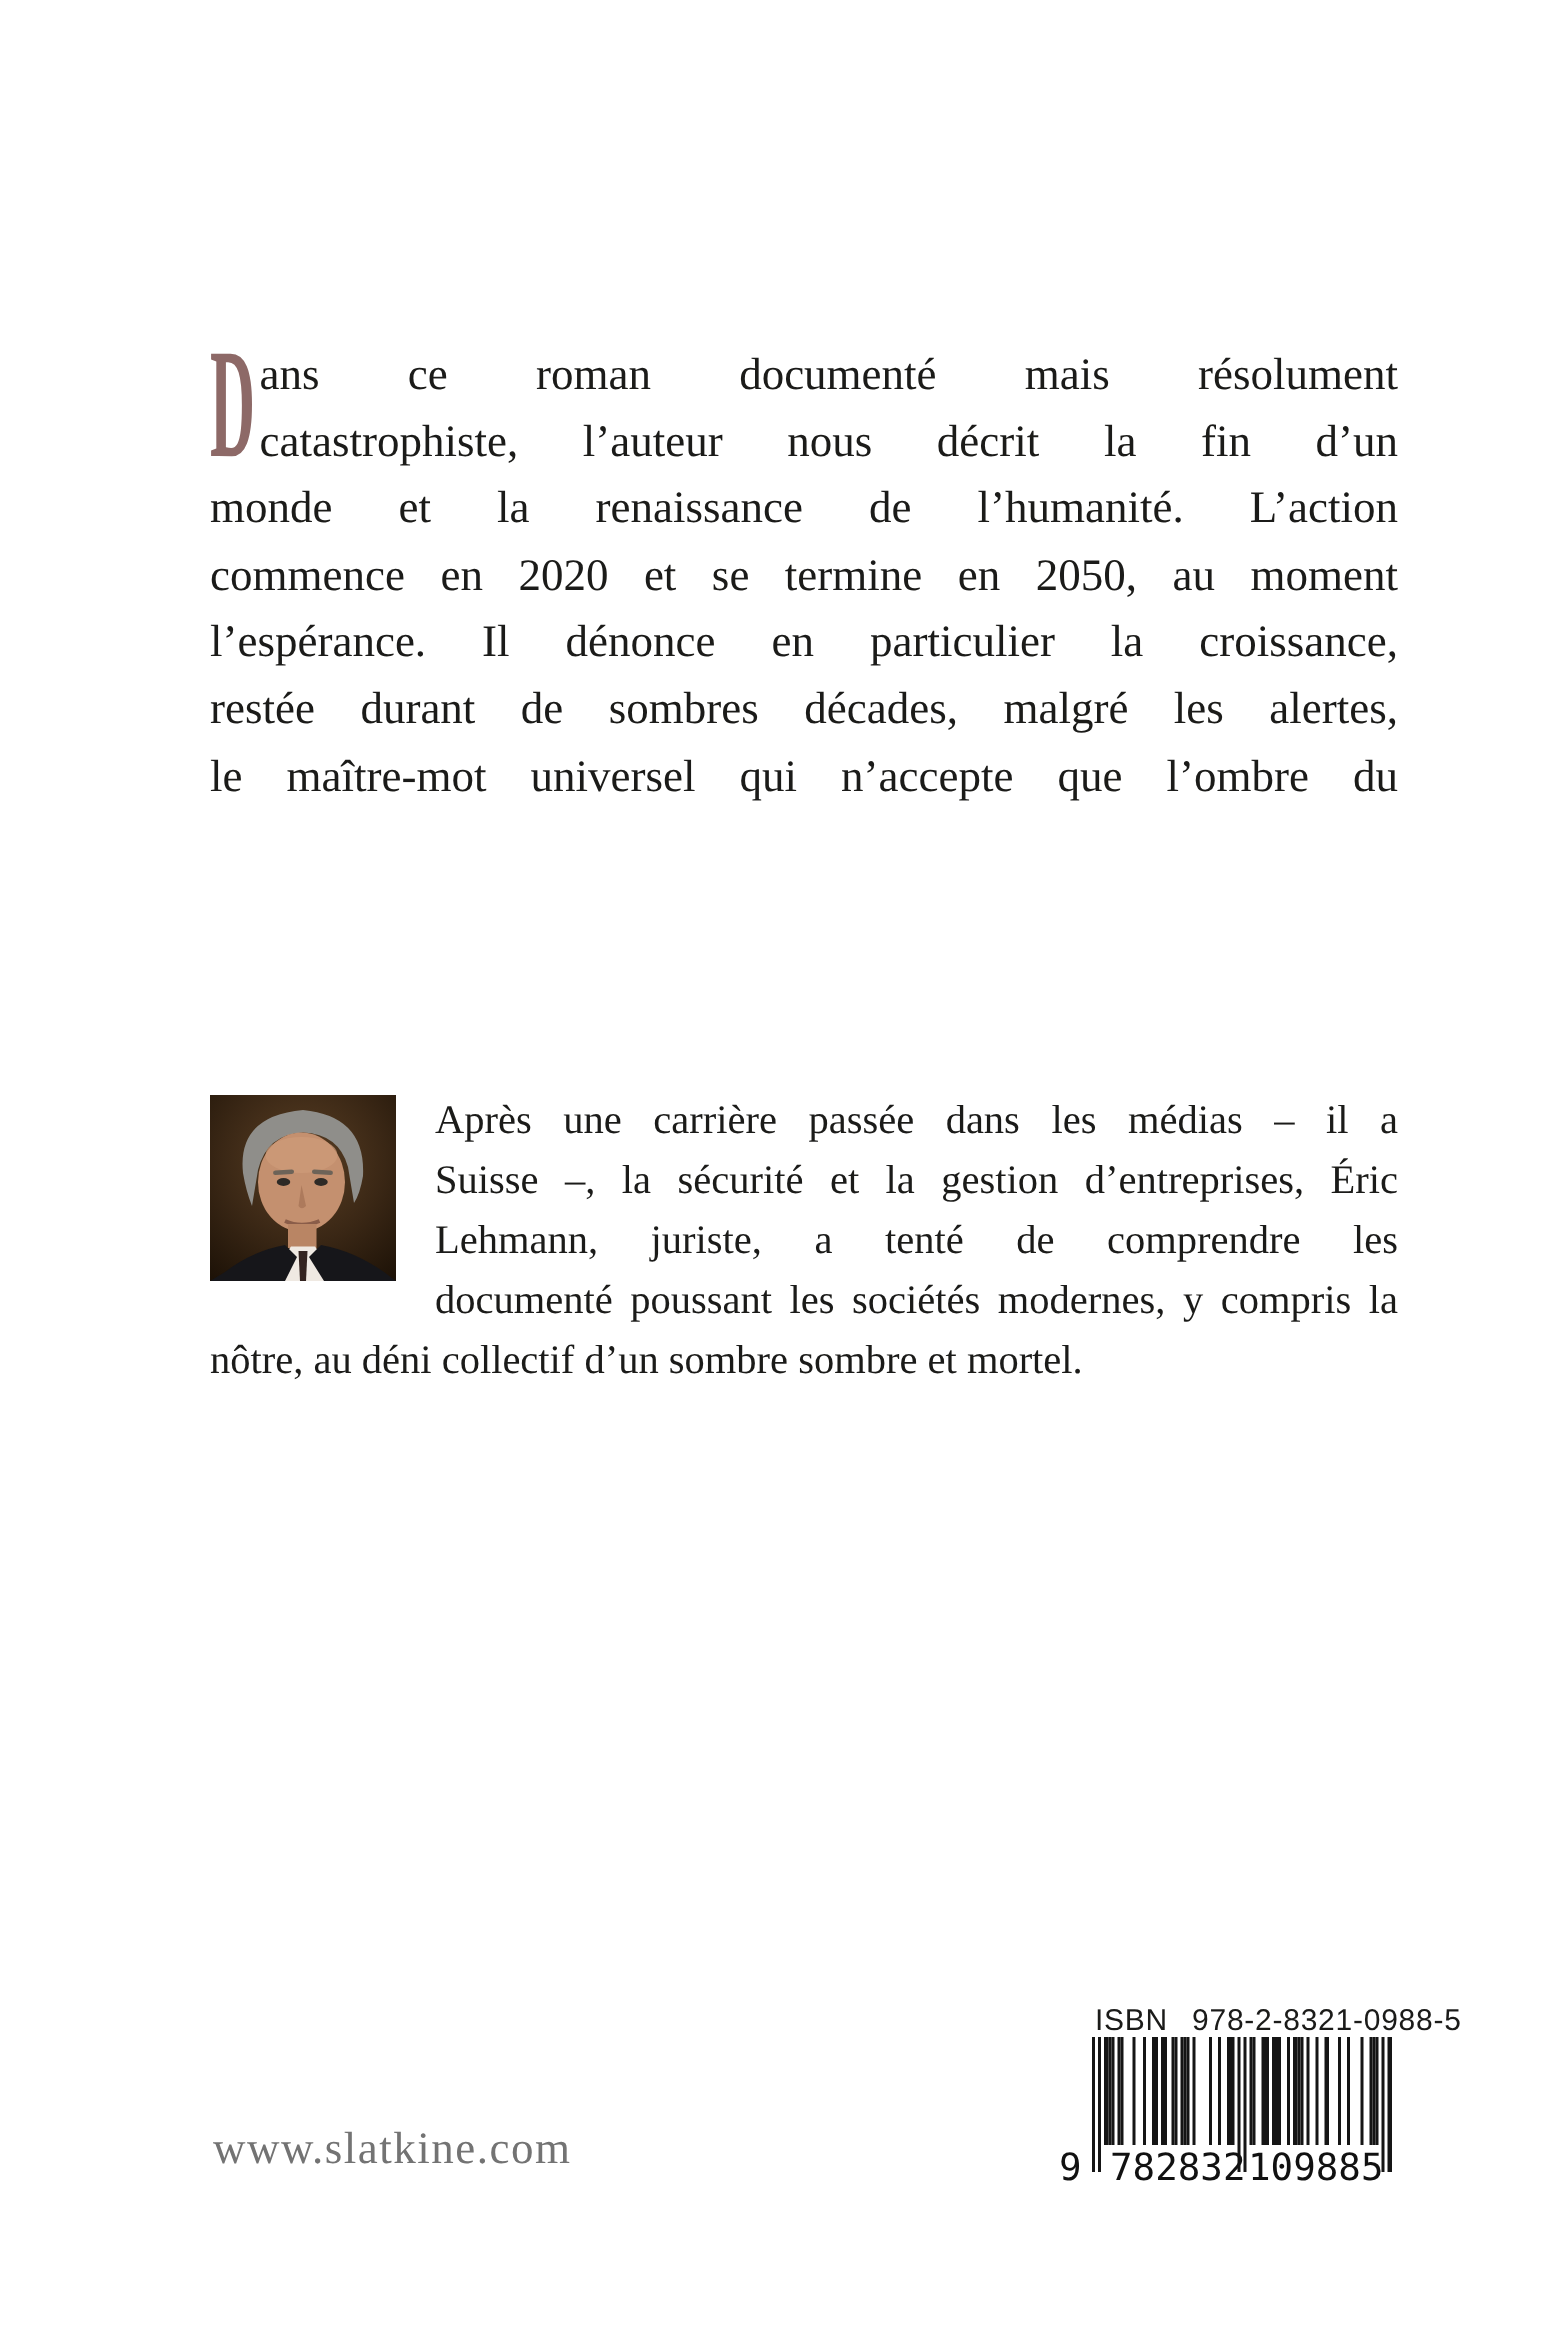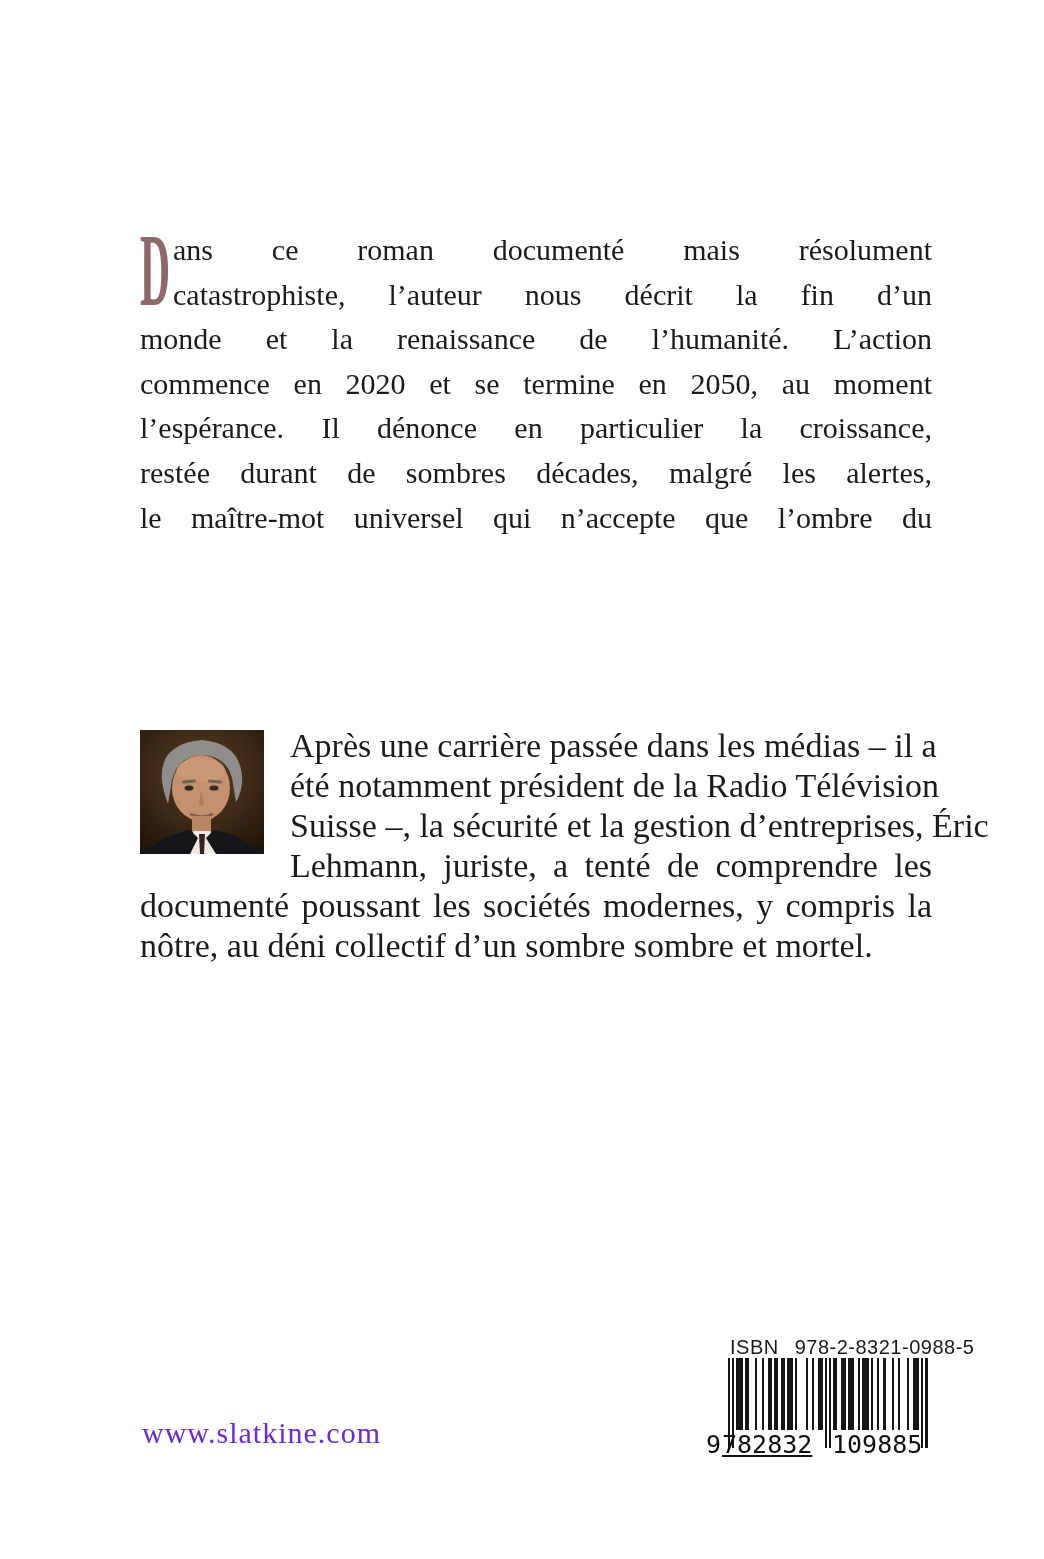--- a/index.html
+++ b/index.html
@@ -21,21 +21,21 @@
     width:28px;height:82px;
     margin:0 5px 0 0;
     font-size:104px;line-height:84px;
     font-weight:bold;
     transform:scaleX(.40);
     transform-origin:left top;
     color:#8d6967;
   }
   .ln{white-space:nowrap;}
   .s{font-size:30px;height:44.6px;line-height:44.6px;}
-  .b{font-size:34px;height:40px;line-height:40px;}
+  .b{font-size:27px;height:40px;line-height:40px;}
   .jl{text-align:justify;text-align-last:justify;}
   .jl.last{text-align:left;text-align-last:auto;}
   
   .bio{
     position:absolute;left:140px;top:726px;width:792px;
   }
   .photo{
     float:left;
     width:124px;height:124px;
     margin:4px 26px 28px 0;
@@ -63,21 +63,21 @@
   }
   .bc-bar{position:absolute;top:0;width:2.2px;height:72px;background:#151515;}
   .bc-bar.tall{height:90px;}
   .bcd{
     position:absolute;
     font-family:"DejaVu Sans Mono","Liberation Mono",monospace;
     font-size:25px;line-height:25px;color:#111;
     top:100px;
   }
   .bcd-9{left:6px;}
-  .bcd-l{left:22px;width:88px;text-align:left;text-decoration:underline;}
+  .bcd-l{left:40px;width:88px;text-align:left;}
   .bcd-r{left:132px;width:88px;text-align:center;}
 </style>
 </head>
 <body>
 
 <div class="page">
 
   <section class="synopsis">
     <span class="dropcap" style="color: rgb(141, 105, 103);">D</span>
     <div>
@@ -124,31 +124,30 @@
         <polygon points="38,124 54,101 70,101 86,124" fill="#efe9e2"></polygon>
 
         <polygon points="59,104 65,104 64,124 60,124" fill="#33231f"></polygon>
 
         <path d="M0,124 L10,118 Q28,104 50,100 L58,108 50,124 Z" fill="#16161a"></path>
         <path d="M124,124 L116,118 Q96,104 74,100 L66,108 76,124 Z" fill="#16161a"></path>
       </svg>
     </div>
     <div>
         <div class="ln b jl">Après une carrière passée dans les médias – il a</div>
-        <div class="ln b jl">été notamment président de la Radio Télévision</div>
         <div class="ln b jl">Suisse –, la sécurité et la gestion d’entreprises, Éric</div>
         <div class="ln b jl">Lehmann, juriste, a tenté de comprendre les</div>
       </div>
     <div>
         <div class="ln b jl">documenté poussant les sociétés modernes, y compris la</div>
         <div class="ln b jl last">nôtre, au déni collectif d’un sombre sombre et mortel.</div>
       </div>
   </section>
 
-  <div class="website" style="color: #6d28d9;">www.slatkine.com</div>
+  <div class="website" style="color: #737373;">www.slatkine.com</div>
 
   <section class="isbn-block">
     <div class="isbn-line">
       <span>ISBN</span><span class="num">978-2-8321-0988-5</span>
     </div>
     <div class="bars">
         <div class="bc-bar tall" style="left: 0px;"></div>
         <div class="bc-bar tall" style="left: 4.2px;"></div>
         <div class="bc-bar" style="left: 8.4px;"></div>
         <div class="bc-bar" style="left: 10.5px;"></div>

